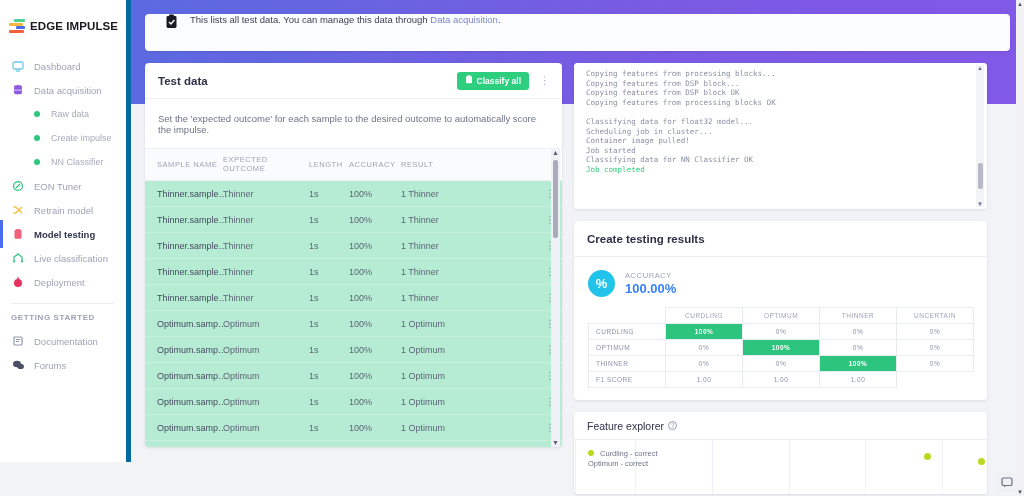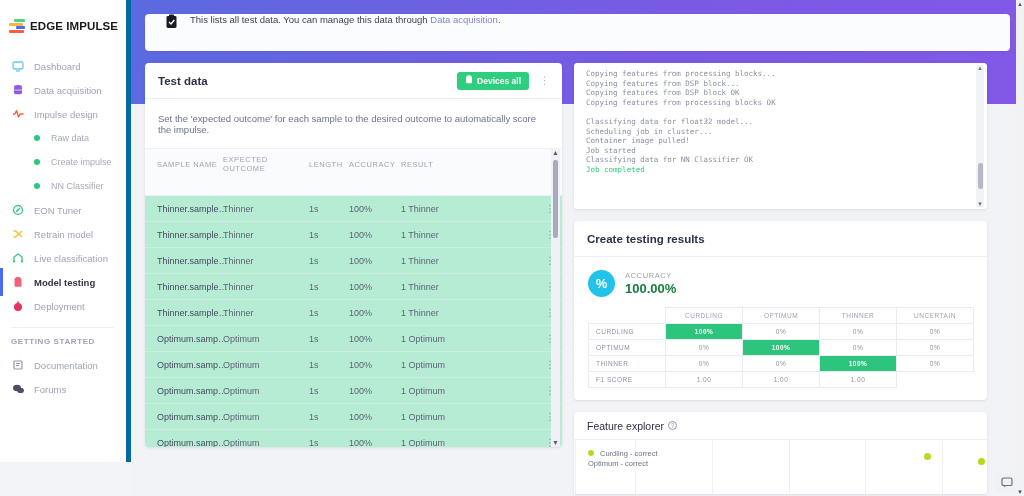--- a/index.html
+++ b/index.html
@@ -83,21 +83,21 @@
   }
   .btn-classify .bico { font-size: 8px; }
   .kebab { font-size: 11px; color: #b4b8c8; letter-spacing: 0; line-height: 1; cursor: pointer; width: 10px; text-align: center; }
   .caret-up { font-size: 9px; color: #9aa0b4; cursor: pointer; }
 
   .card-sub { font-size: 9.5px; color: #6e7489; padding: 14px 13px 13px 13px; }
 
   table.tbl { width: 100%; border-collapse: collapse; table-layout: fixed; }
   .tbl thead th {
     font-size: 7.5px; letter-spacing: .55px; color: #9ea3b5; text-align: left;
-    font-weight: normal; padding: 6px 0 22px 0; background: #fafbfd;
+    font-weight: normal; padding: 6px 0 7px 0; background: #fafbfd;
     border-top: 1px solid #eef0f5; border-bottom: 1px solid #eef0f5;
   }
   .tbl thead th:first-child { padding-left: 12px; }
   .tbl tbody td {
     font-size: 9px; color: #5e6478; padding: 0; height: 26px;
     background: #b6ecd3; border-bottom: 1px solid #c9f0dd;
   }
   .tbl tbody tr td:first-child { padding-left: 12px; color: #454a60; }
   .tbl tbody td.kb { text-align: center; color: #8e93a6; font-size: 10px; }
   .c-name { width: 78px; } .c-exp { width: 86px; } .c-len { width: 40px; }
@@ -127,21 +127,21 @@
   .cscroll .a-up { top: 0; } .cscroll .a-dn { bottom: 0; }
   .cscroll .thumb { position: absolute; left: 1.5px; top: 98px; width: 5px; height: 26px; background: #b6bac7; border-radius: 2px; }
 
   
   .acc-row { display: flex; align-items: center; gap: 10px; padding: 13px 13px 10px 14px; }
   .acc-badge {
     width: 27px; height: 27px; border-radius: 50%; background: #22c3ea; color: #fff;
     display: flex; align-items: center; justify-content: center; font-size: 13px; font-weight: bold;
   }
   .acc-label { font-size: 7.5px; letter-spacing: .6px; color: #9ea3b5; }
-  .acc-value { font-size: 13px; font-weight: bold; color: #15803d; margin-top: 1px; }
+  .acc-value { font-size: 13px; font-weight: bold; color: #3b82f6; margin-top: 1px; }
 
   table.cm { border-collapse: collapse; margin: 0 13px 12px 14px; width: calc(100% - 27px); table-layout: fixed; }
   .cm th, .cm td {
     border: 1px solid #e9ebf2; height: 16px; text-align: center;
     font-size: 6.5px; letter-spacing: .5px; color: #9199ae; font-weight: normal;
   }
   .cm thead th { color: #9ea3b5; }
   .cm tbody th { text-align: left; padding-left: 7px; color: #8c93a8; }
   .cm td { font-size: 6.5px; color: #8c93a8; }
   .cm td.hit { background: #2dc47e; color: #fff; font-weight: bold; }
@@ -202,28 +202,20 @@
         <span class="ico">
           <svg width="12" height="12" viewBox="0 0 12 12">
               <ellipse cx="6" cy="2.6" rx="4" ry="1.5" fill="#8e5ae0"></ellipse>
               <rect x="2" y="3.4" width="8" height="2.3" fill="#8e5ae0"></rect>
               <rect x="2" y="6.4" width="8" height="2.3" fill="#8e5ae0"></rect>
               <ellipse cx="6" cy="8.9" rx="4" ry="1.4" fill="#8e5ae0"></ellipse>
             </svg>
         </span>
         <span class="lbl">Data acquisition</span>
       </div>
-      <div class="nav-item">
-        <span class="ico">
-          <svg width="13" height="12" viewBox="0 0 13 12">
-              <path d="M1 6h2l1.5-3.5L6.5 9 8 6h3.5" fill="none" stroke="#f4603e" stroke-width="1.3" stroke-linejoin="round"></path>
-            </svg>
-        </span>
-        <span class="lbl">Impulse design</span>
-      </div>
 
       <div class="nav-item nav-sub">
         <span class="dot"></span>
         <span class="lbl">Raw data</span>
       </div>
       <div class="nav-item nav-sub">
         <span class="dot"></span>
         <span class="lbl">Create impulse</span>
       </div>
       <div class="nav-item nav-sub">
@@ -241,38 +233,38 @@
         <span class="lbl">EON Tuner</span>
       </div>
       <div class="nav-item">
         <span class="ico">
           <svg width="12" height="12" viewBox="0 0 12 12">
               <path d="M1.5 3h2.2L10 9M1.5 9h2.2L10 3" stroke="#f5c13d" stroke-width="1.4" fill="none"></path>
             </svg>
         </span>
         <span class="lbl">Retrain model</span>
       </div>
+      <div class="nav-item active">
+        <span class="ico">
+          <svg width="12" height="12" viewBox="0 0 12 12">
+              <rect x="2.5" y="1.8" width="7" height="9" rx="1.2" fill="#f2607a"></rect>
+              <rect x="4.2" y="0.9" width="3.6" height="1.9" rx=".7" fill="#f2607a"></rect>
+            </svg>
+        </span>
+        <span class="lbl">Model testing</span>
+      </div>
       <div class="nav-item">
         <span class="ico">
           <svg width="12" height="12" viewBox="0 0 12 12">
               <path d="M2 9V5l4-3 4 3v4" fill="none" stroke="#2dc47e" stroke-width="1.2"></path>
               <circle cx="2" cy="9.5" r="1.1" fill="#2dc47e"></circle>
               <circle cx="10" cy="9.5" r="1.1" fill="#2dc47e"></circle>
             </svg>
         </span>
         <span class="lbl">Live classification</span>
-      </div>
-      <div class="nav-item active">
-        <span class="ico">
-          <svg width="12" height="12" viewBox="0 0 12 12">
-              <rect x="2.5" y="1.8" width="7" height="9" rx="1.2" fill="#f2607a"></rect>
-              <rect x="4.2" y="0.9" width="3.6" height="1.9" rx=".7" fill="#f2607a"></rect>
-            </svg>
-        </span>
-        <span class="lbl">Model testing</span>
       </div>
       <div class="nav-item">
         <span class="ico">
           <svg width="12" height="12" viewBox="0 0 12 12">
               <circle cx="6" cy="7" r="4" fill="#e8315f"></circle>
               <rect x="5.2" y="1.4" width="1.6" height="2.4" fill="#e8315f"></rect>
             </svg>
         </span>
         <span class="lbl">Deployment</span>
       </div>
@@ -324,21 +316,21 @@
             <div class="card-head">
               <span class="card-title">Test data</span>
               <span class="card-head-right">
                 <button class="btn-classify">
                   <span class="bico">
                     <svg width="8" height="9" viewBox="0 0 8 9">
                         <rect x="1" y="1.2" width="6" height="7" rx=".9" fill="#fff"></rect>
                         <rect x="2.3" y=".3" width="3.4" height="1.6" rx=".6" fill="#fff"></rect>
                       </svg>
                   </span>
-                  <span>Devices all</span>
+                  <span>Classify all</span>
                 </button>
                 <span class="kebab">⋮</span>
               </span>
             </div>
             <div class="card-sub">Set the 'expected outcome' for each sample to the desired outcome to automatically score the impulse.</div>
 
             <div class="tbl-wrap">
               <div class="tbl-scroll">
                 <table class="tbl">
                   <colgroup>

